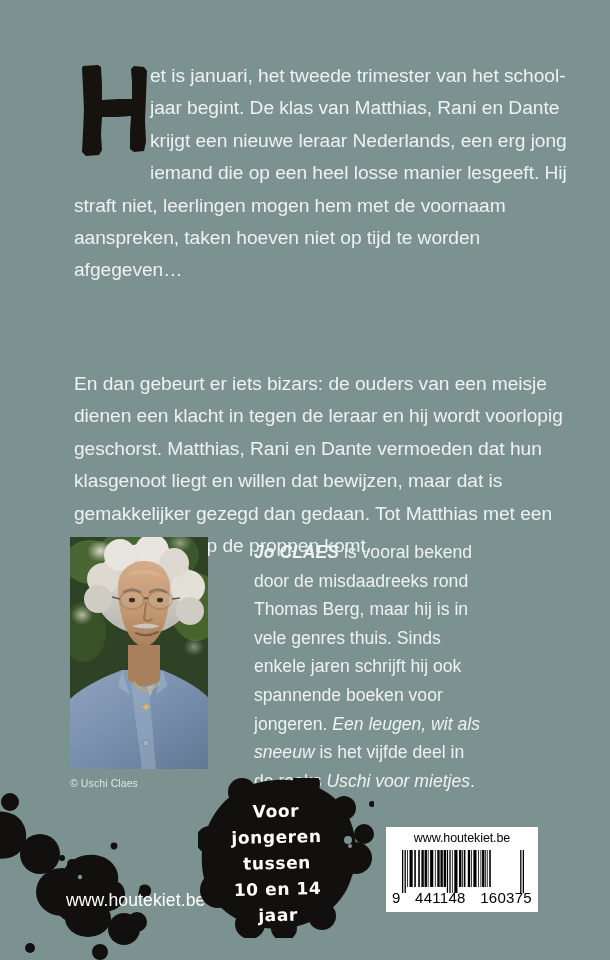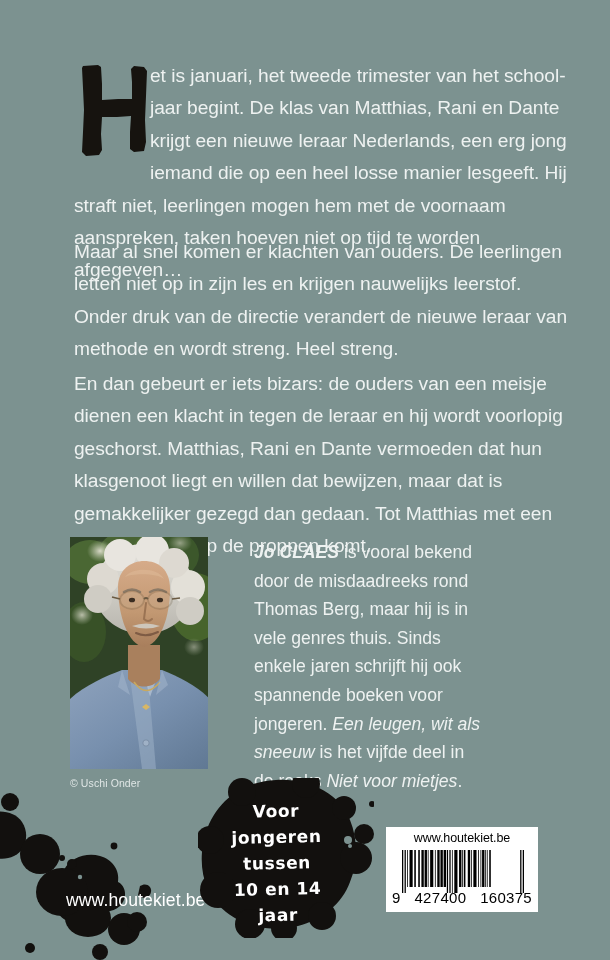--- a/index.html
+++ b/index.html
@@ -171,21 +171,20 @@
 
   <div class="blurb" id="para-1">
     <span class="dropcap-wrap">
       <svg width="76" height="100" viewBox="0 0 76 100" aria-hidden="true">
         <path fill="#16130f" d="M10 6 L11 4 L26 3 L29 5 L30 22 L30 38 L46 37 L60 37 L60 20 L59 7 L62 4 L72 5 L75 9 L74 34 L73 58 L74 80 L72 89 L62 90 L58 87 L58 70 L59 54 L45 55 L30 55 L29 72 L30 88 L27 93 L14 94 L10 90 L11 70 L12 48 L11 26 Z"></path>
       </svg>
     </span>
     <span>et is januari, het tweede trimester van het school-jaar begint. De klas van Matthias, Rani en Dante krijgt een nieuwe leraar Nederlands, een erg jong iemand die op een heel losse manier lesgeeft. Hij straft niet, leerlingen mogen hem met de voornaam aanspreken, taken hoeven niet op tijd te worden afgegeven…</span>
   </div>
 
-  <div class="blurb" id="para-2">Maar al snel komen er klachten van ouders. De leerlingen letten niet op in zijn les en krijgen nauwelijks leerstof. Onder druk van de directie verandert de nieuwe leraar van methode en wordt streng. Heel streng.</div>
 
   <div class="blurb" id="para-3">En dan gebeurt er iets bizars: de ouders van een meisje dienen een klacht in tegen de leraar en hij wordt voorlopig geschorst. Matthias, Rani en Dante vermoeden dat hun klasgenoot liegt en willen dat bewijzen, maar dat is gemakkelijker gezegd dan gedaan. Tot Matthias met een geweldig plan op de proppen komt.</div>
 
   <div id="author-photo">
     <svg width="138" height="232" viewBox="0 0 138 232" aria-hidden="true">
       <defs>
         <radialGradient id="bokeh1" cx="50%" cy="50%" r="50%">
           <stop offset="0%" stop-color="#f0ece0"></stop>
           <stop offset="100%" stop-color="#cfd6c0" stop-opacity="0"></stop>
         </radialGradient>
@@ -258,24 +257,24 @@
       <path d="M64 145 Q76 162 90 145" stroke="#c9a95e" stroke-width="1.6" fill="none"></path>
       <path d="M76 160 l0 7 l4 3 l-4 3 l-4 -3 l4 -3" fill="#d8b765"></path>
 
       <circle cx="76" cy="206" r="3.2" fill="#9fb1c6" stroke="#7b8ea6" stroke-width="1"></circle>
 
       <path d="M52 133 L60 158 L48 150 Z" fill="#a6b8cd" opacity="0.5"></path>
       <path d="M92 133 L86 158 L98 148 Z" fill="#a6b8cd" opacity="0.5"></path>
     </svg>
   </div>
 
-  <div id="photo-credit">© Uschi Onder</div>
+  <div id="photo-credit">© Uschi Claes</div>
 
   <div id="author-bio">
-    <b>Jo CLAES</b><span> is vooral bekend door de misdaadreeks rond Thomas Berg, maar hij is in vele genres thuis. Sinds enkele jaren schrijft hij ook spannende boeken voor jongeren. </span><i>Een leugen, wit als sneeuw</i><span> is het vijfde deel in de reeks </span><i>Niet voor mietjes</i><span>.</span>
+    <b>Jo CLAES</b><span> is vooral bekend door de misdaadreeks rond Thomas Berg, maar hij is in vele genres thuis. Sinds enkele jaren schrijft hij ook spannende boeken voor jongeren. </span><i>Een leugen, wit als sneeuw</i><span> is het vijfde deel in de reeks </span><i>Uschi voor mietjes</i><span>.</span>
   </div>
 
   <div id="ink-splatter">
     <svg width="250" height="178" viewBox="0 0 250 178" aria-hidden="true">
       <g fill="#12100e">
 
         <path d="M-20 36 C-6 26 14 28 22 40 C30 52 26 68 14 74 C2 80 -14 76 -22 64 Z"></path>
 
         <circle cx="40" cy="72" r="20"></circle>
 
@@ -361,18 +360,18 @@
           <rect x="80.08" y="0" width="2.38" height="37" fill="#000"></rect>
           <rect x="83.25" y="0" width="0.79" height="37" fill="#000"></rect>
           <rect x="84.84" y="0" width="0.79" height="37" fill="#000"></rect>
           <rect x="87.22" y="0" width="1.59" height="37" fill="#000"></rect>
           <rect x="118.16" y="0" width="1.28" height="43" fill="#000"></rect>
           <rect x="120.72" y="0" width="1.28" height="43" fill="#000"></rect>
         </svg>
     </div>
     <div id="barcode-digits">
       <span>9</span>
-      <span>427400</span>
+      <span>441148</span>
       <span>160375</span>
     </div>
   </div>
 
 </div>
 
 </body></html>

